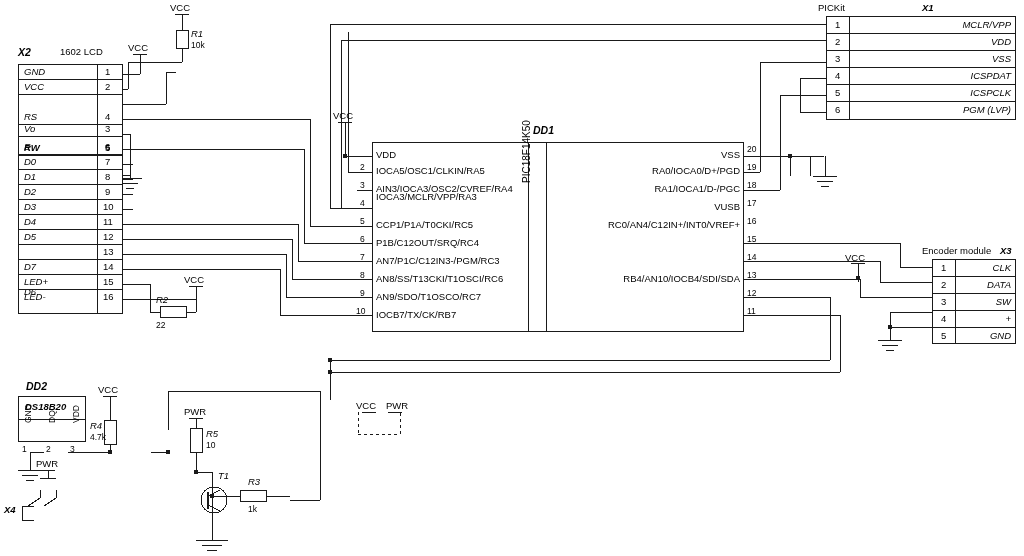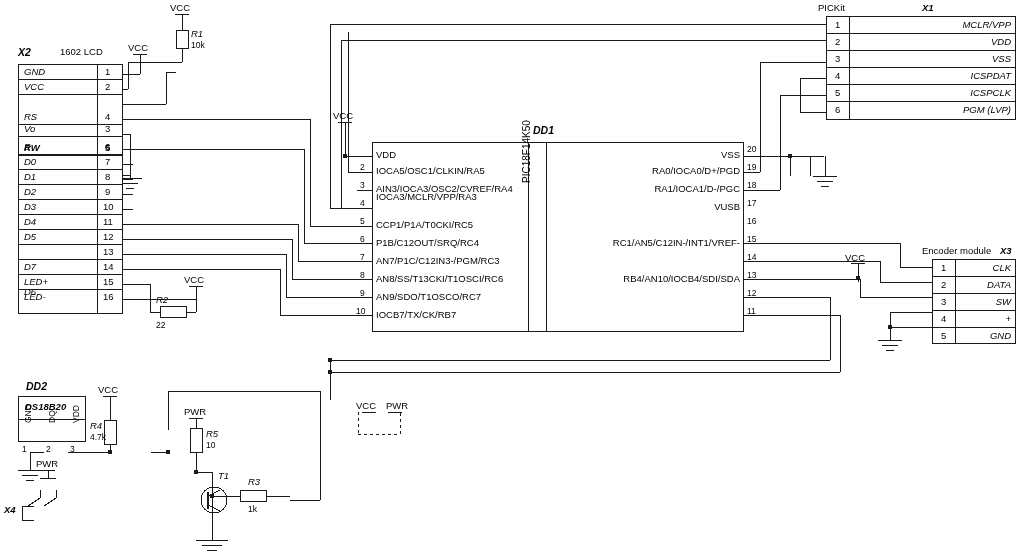--- a/index.html
+++ b/index.html
@@ -361,21 +361,21 @@
   <div class="lbl t8" style="left:360px;top:234px;">6</div>
   <div class="lbl t8" style="left:360px;top:252px;">7</div>
   <div class="lbl t8" style="left:360px;top:270px;">8</div>
   <div class="lbl t8" style="left:360px;top:288px;">9</div>
   <div class="lbl t8" style="left:356px;top:306px;">10</div>
 
   <div class="lbl t9 rt" style="left:540px;top:149px;width:200px;">VSS</div>
   <div class="lbl t9 rt" style="left:540px;top:165px;width:200px;">RA0/IOCA0/D+/PGD</div>
   <div class="lbl t9 rt" style="left:540px;top:183px;width:200px;">RA1/IOCA1/D-/PGC</div>
   <div class="lbl t9 rt" style="left:540px;top:201px;width:200px;">VUSB</div>
-  <div class="lbl t9 rt" style="left:530px;top:237px;width:210px;">RC1/AN5/C12IN-/INT1/VREF-</div>
+  <div class="lbl t9 rt" style="left:530px;top:219px;width:210px;">RC0/AN4/C12IN+/INT0/VREF+</div>
   <div class="lbl t9 rt" style="left:530px;top:273px;width:210px;">RB4/AN10/IOCB4/SDI/SDA</div>
 
   <div class="lbl t8" style="left:747px;top:144px;">20</div>
   <div class="lbl t8" style="left:747px;top:162px;">19</div>
   <div class="lbl t8" style="left:747px;top:180px;">18</div>
   <div class="lbl t8" style="left:747px;top:198px;">17</div>
   <div class="lbl t8" style="left:747px;top:216px;">16</div>
   <div class="lbl t8" style="left:747px;top:234px;">15</div>
   <div class="lbl t8" style="left:747px;top:252px;">14</div>
   <div class="lbl t8" style="left:747px;top:270px;">13</div>

